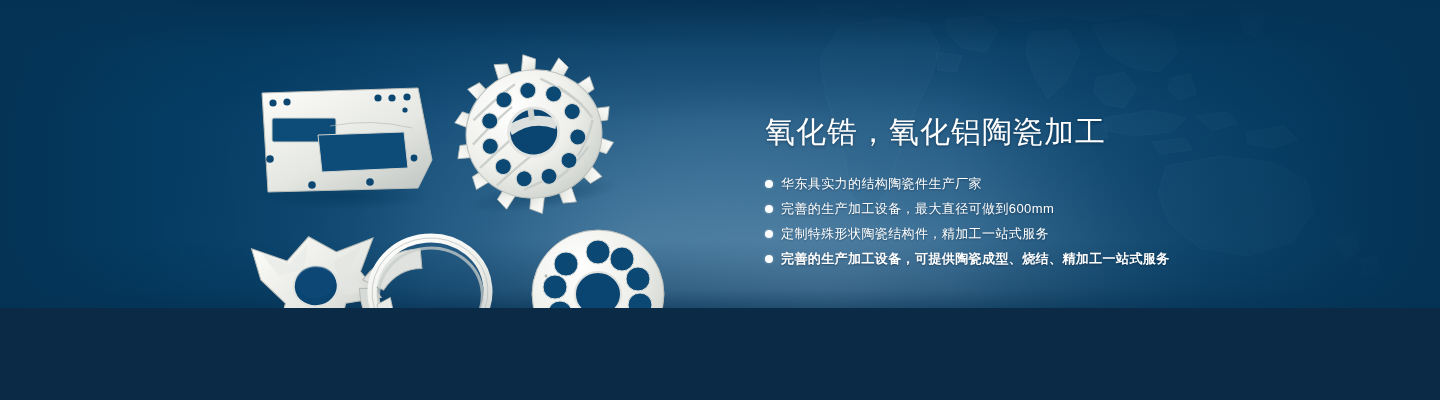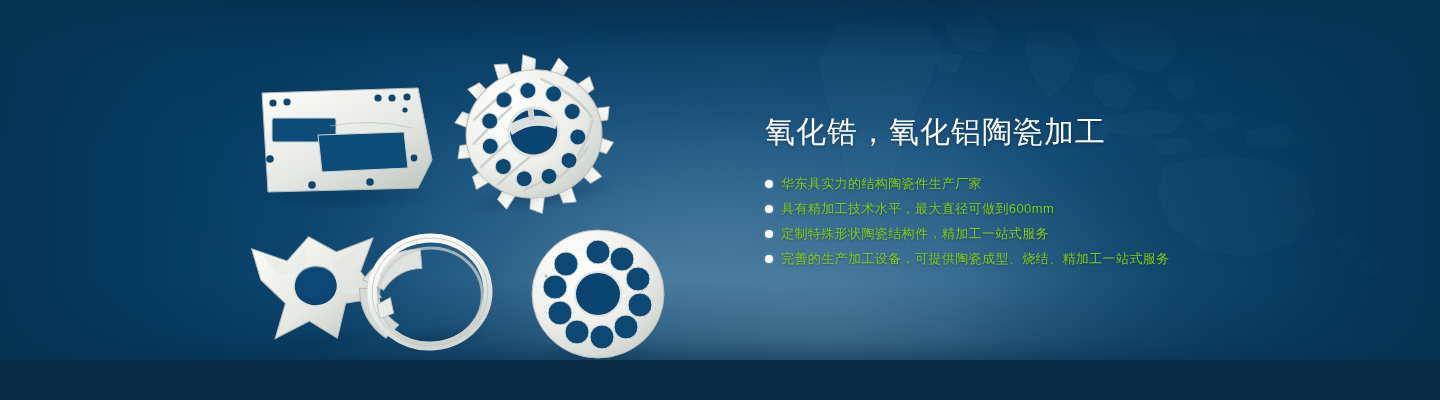--- a/index.html
+++ b/index.html
@@ -1,20 +1,20 @@
 <!DOCTYPE html>
 <html><head>
 <meta charset="utf-8">
 <style>
   html,body{margin:0;padding:0;background:#0a2a45;}
   body{font-family:"Liberation Sans","DejaVu Sans",sans-serif;}
 
   .banner{
     position:relative;
-    width:1440px;height:360px;
+    width:1440px;height:308px;
     overflow:hidden;
     background:#06436e;
   }
 
   
   .bg-base{
     position:absolute;inset:0;
     background:#06436e;
   }
   
@@ -93,26 +93,26 @@
     list-style:none;
     margin:24px 0 0 0;
     padding:0;
   }
   .bullet{
     position:relative;
     padding-left:16px;
     margin-bottom:9px;
     font-size:13px;
     line-height:16px;
-    color:#84cc16;
+    color:#ffffff;
     letter-spacing:0.4px;
     white-space:nowrap;
     text-shadow:0 1px 2px rgba(0,20,40,0.40);
   }
-  .bullet:last-child{margin-bottom:0;}
+  .bullet:last-child{margin-bottom:0;font-weight:bold;}
   .dot{
     position:absolute;
     left:0;top:4px;
     width:8px;height:8px;
     border-radius:50%;
     background:#ffffff;
     box-shadow:0 0 3px rgba(255,255,255,0.35);
   }
 </style>
 </head>
@@ -321,21 +321,21 @@
   <div class="copy">
     <h1 class="headline">氧化锆，氧化铝陶瓷加工</h1>
 
     <ul class="bullets">
       <li class="bullet">
         <span class="dot"></span>
         <span>华东具实力的结构陶瓷件生产厂家</span>
       </li>
       <li class="bullet">
         <span class="dot"></span>
-        <span>具有精加工技术水平，最大直径可做到600mm</span>
+        <span>完善的生产加工设备，最大直径可做到600mm</span>
       </li>
       <li class="bullet">
         <span class="dot"></span>
         <span>定制特殊形状陶瓷结构件，精加工一站式服务</span>
       </li>
       <li class="bullet">
         <span class="dot"></span>
         <span>完善的生产加工设备，可提供陶瓷成型、烧结、精加工一站式服务</span>
       </li>
     </ul>

